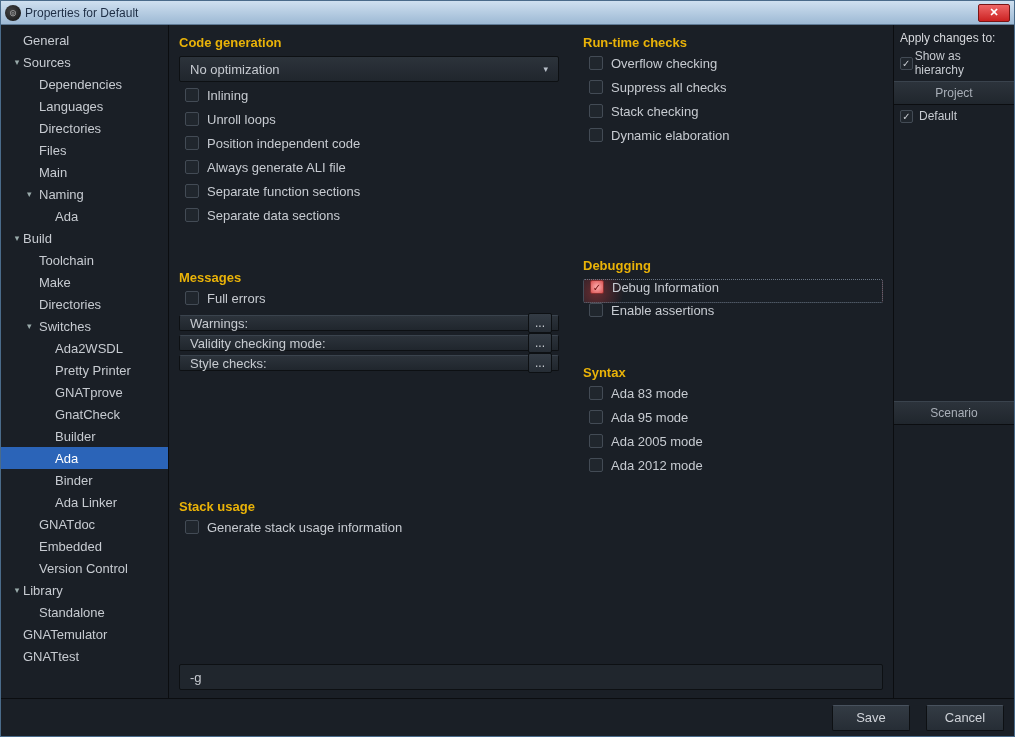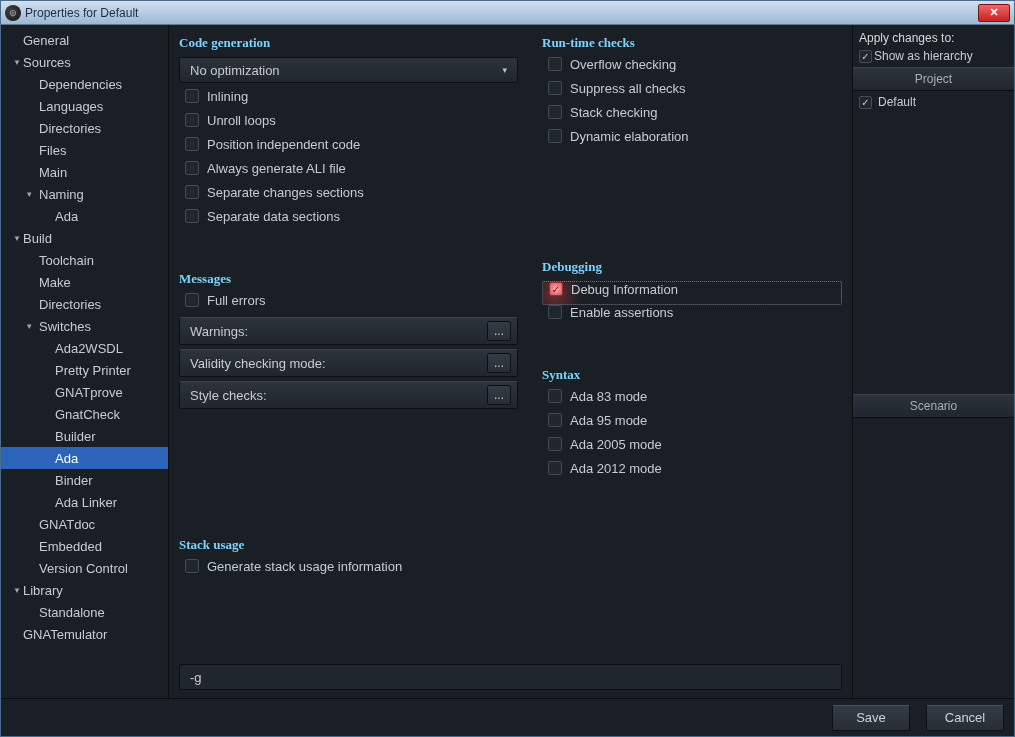--- a/index.html
+++ b/index.html
@@ -98,23 +98,22 @@
     overflow: auto;
     padding: 6px 10px 10px 10px;
   }
   .columns {
     display: flex;
     gap: 24px;
   }
   .col { flex: 1; min-width: 0; }
   .section-heading {
     font-weight: bold;
-    color: #7dd3fc;
+    color: #eab308;
     margin: 4px 0 6px 0;
-    font-family: Liberation Serif, serif;
   }
   .dropdown {
     height: 26px;
     background: linear-gradient(#2c333b,#20262d);
     border: 1px solid #0d1013;
     border-radius: 2px;
     display: flex;
     align-items: center;
     padding: 0 10px;
     justify-content: space-between;
@@ -148,21 +147,21 @@
     border-radius: 2px;
   }
   .chk.highlight .box {
     background: radial-gradient(#ffb0b0,#d85050);
     border-color: #8a3030;
   }
   .chk.highlight .box::after {
     content:"✓"; color:#6b0b0b;
   }
   .textrow {
-    height: 28px;
+    height: 16px;
     background: linear-gradient(#2c333b,#20262d);
     border: 1px solid #0d1013;
     border-top-color:#3a434d;
     border-radius: 2px;
     display: flex;
     align-items: center;
     padding: 0 6px 0 10px;
     justify-content: space-between;
     margin-bottom: 4px;
   }
@@ -183,21 +182,21 @@
     border-radius: 2px;
     display: flex; align-items: center;
     padding: 0 8px;
   }
   .cmdline input {
     border: none; background: transparent; color: #c7cbd1;
     width: 100%; outline: none; font-family: inherit; font-size: 13px;
   }
   
   .rightpane {
-    width: 162px;
+    width: 121px;
     background: #1a1f26;
     border-left: 1px solid #0b0d10;
     display: flex;
     flex-direction: column;
     font-size: 12px;
   }
   .rp-top {
     padding: 6px 4px 4px 6px;
   }
   .rp-label { color:#d6d8dc; }
@@ -365,20 +364,24 @@
           <span>Library</span>
         </div>
         <div class="tree-item ind1">
           <span class="caret none"></span>
           <span>Standalone</span>
         </div>
         <div class="tree-item ind0">
           <span class="caret none"></span>
           <span>GNATemulator</span>
         </div>
+        <div class="tree-item ind0">
+          <span class="caret none"></span>
+          <span>GNATtest</span>
+        </div>
       </div>
 
     <div class="main">
       <div class="main-scroll">
         <div class="columns">
 
           <div class="col">
             <div class="section-heading">Code generation</div>
             <div class="dropdown">
               <span>No optimization</span>
@@ -396,21 +399,21 @@
                 <div class="chk">
                   <span class="box"></span>
                   <span>Position independent code</span>
                 </div>
                 <div class="chk">
                   <span class="box"></span>
                   <span>Always generate ALI file</span>
                 </div>
                 <div class="chk">
                   <span class="box"></span>
-                  <span>Separate changes sections</span>
+                  <span>Separate function sections</span>
                 </div>
                 <div class="chk">
                   <span class="box"></span>
                   <span>Separate data sections</span>
                 </div>
               </div>
 
             <div style="height:34px"></div>
             <div class="section-heading">Messages</div>
             <div class="chk">

